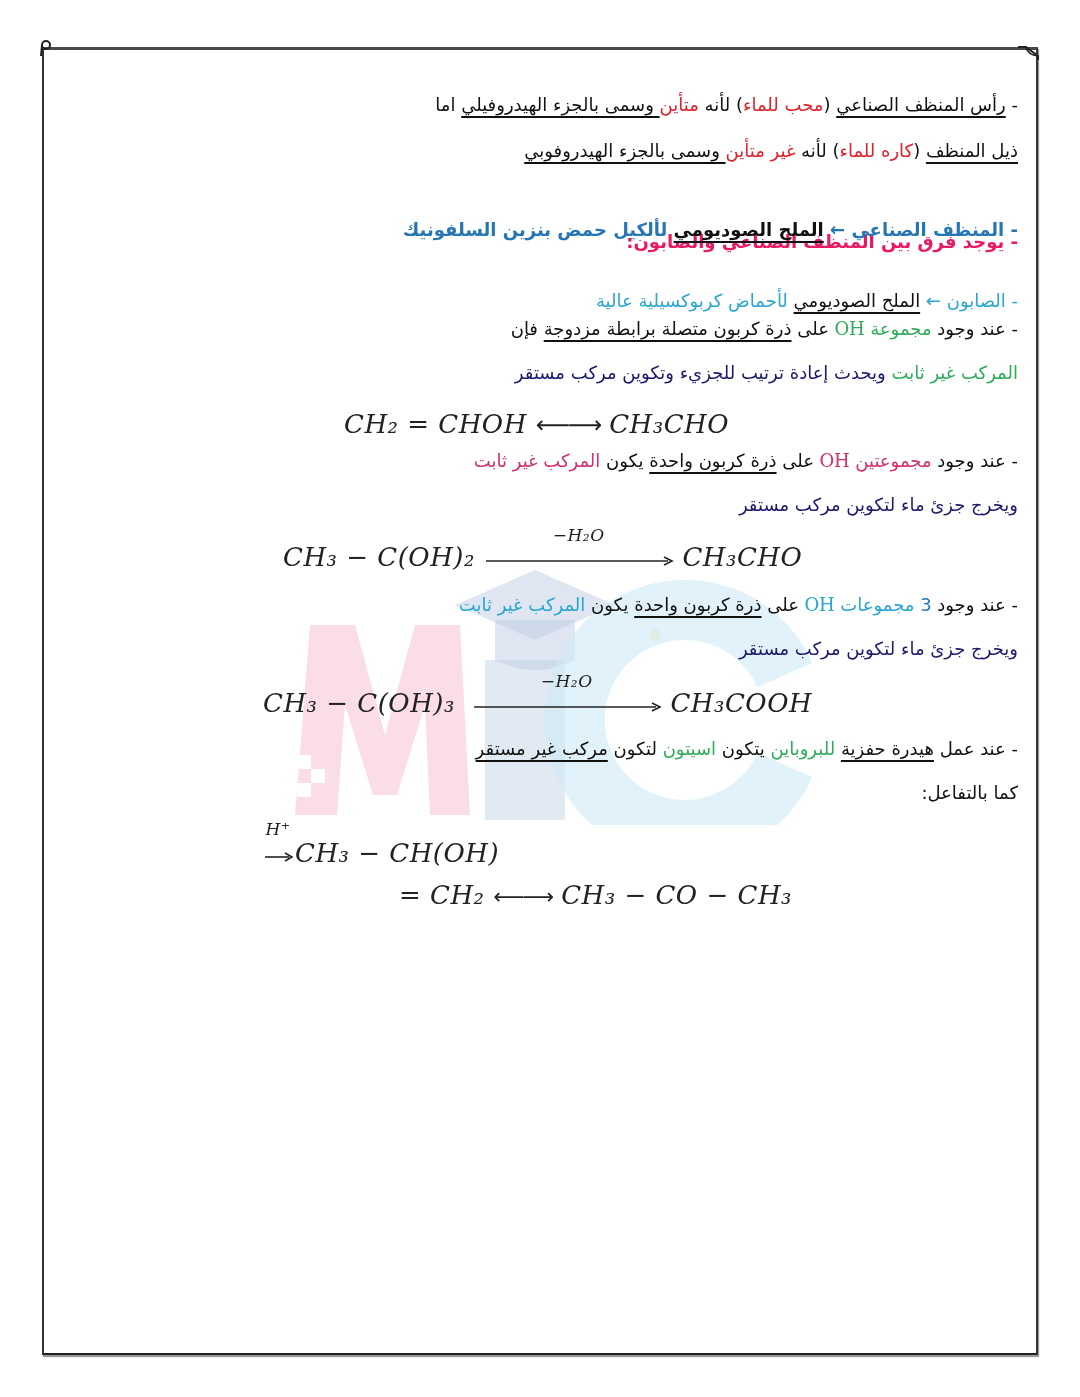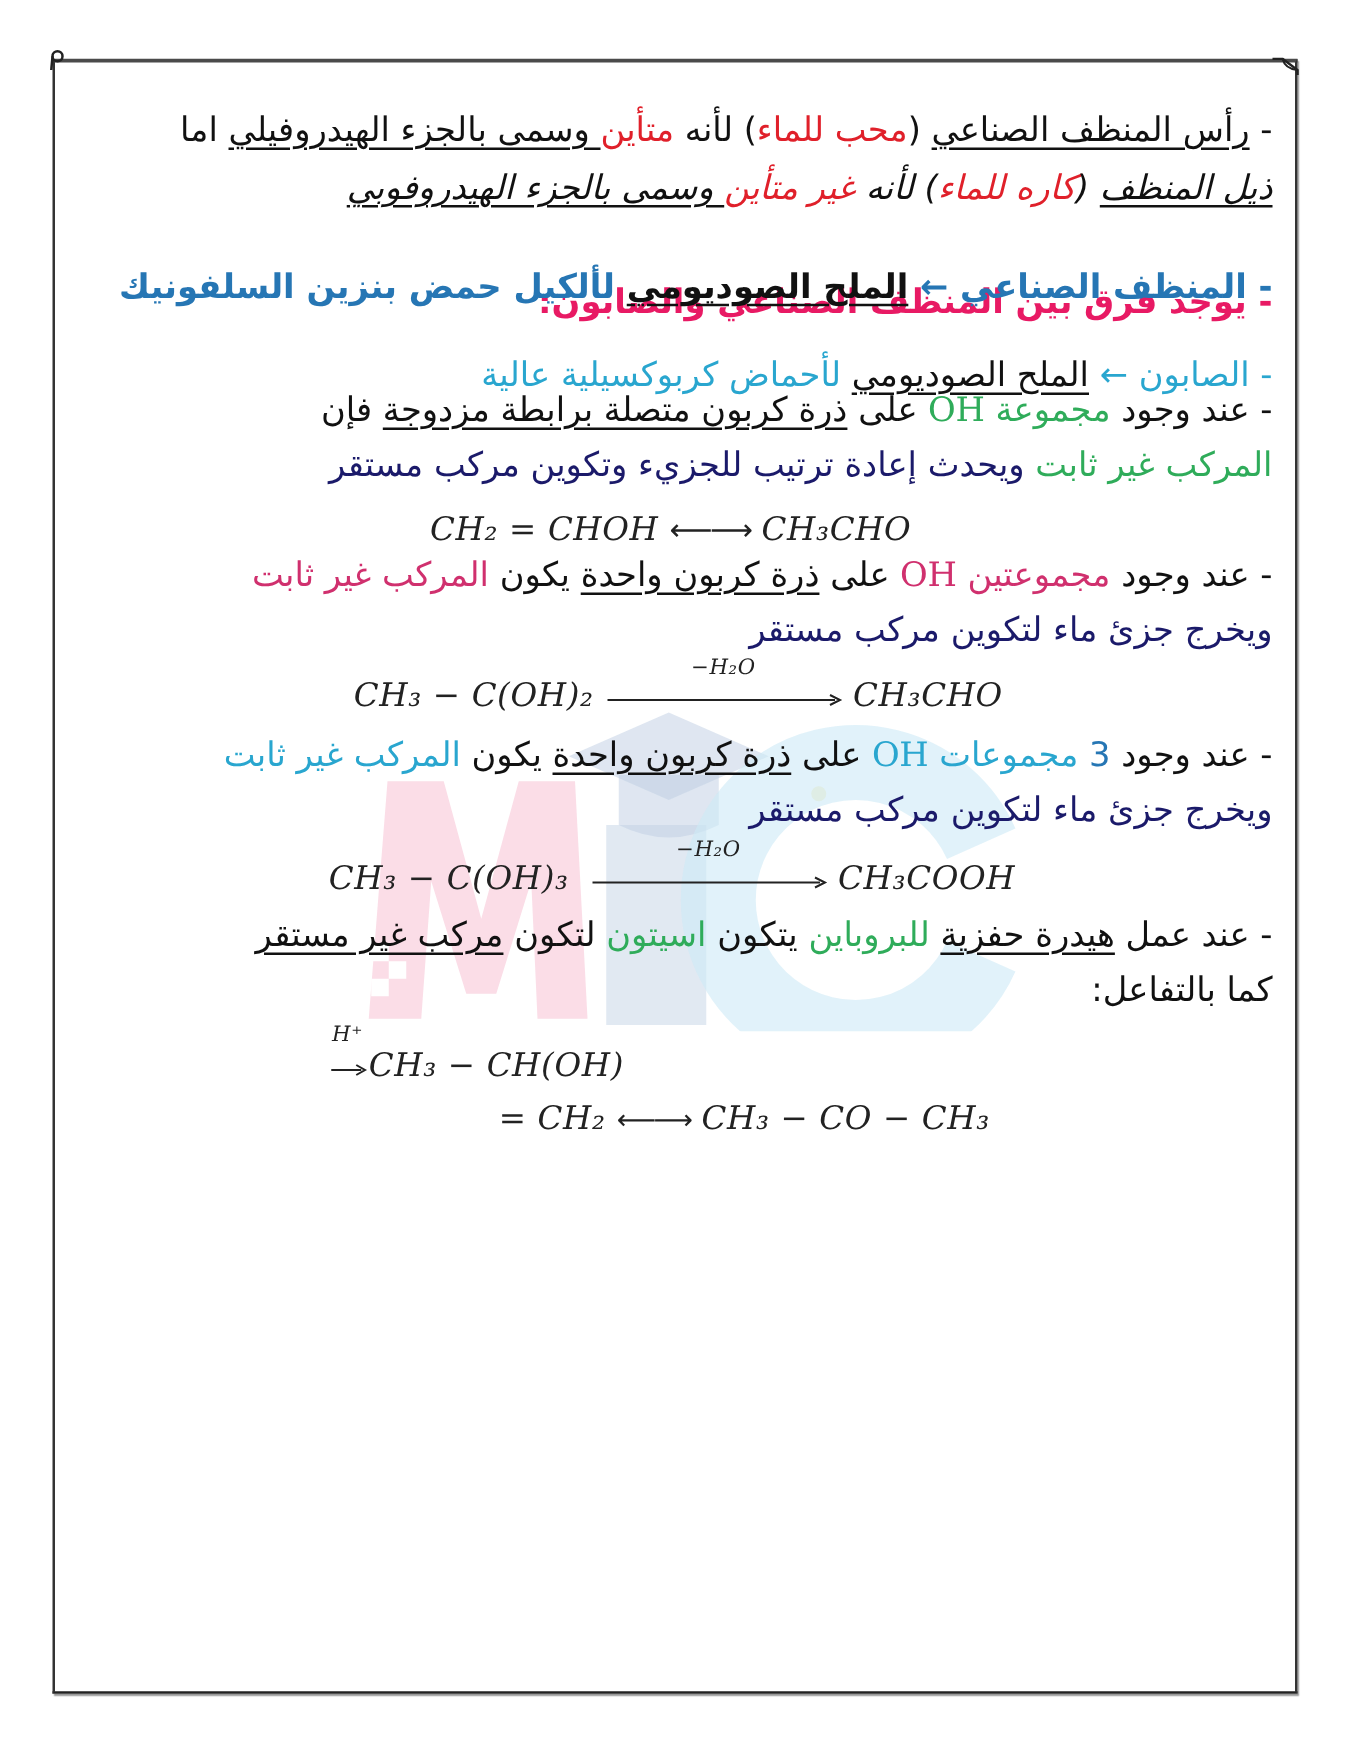--- a/index.html
+++ b/index.html
@@ -11,21 +11,21 @@
     border-bottom: 2px solid #222; box-shadow: 1px 2px 1px #999;
     box-sizing: border-box; background: #fff;
   }
   .pin { position: absolute; left: 38px; top: 40px; width: 14px; height: 16px; }
   .fold { position: absolute; left: 1016px; top: 46px; width: 24px; height: 14px; }
 
   .watermark { position: absolute; left: 285px; top: 565px; width: 530px; height: 260px; pointer-events: none; opacity: 0.55; }
 
   .content { position: absolute; left: 60px; top: 88px; width: 958px; direction: rtl; }
 
-  .line { position: absolute; right: 0; white-space: nowrap; font-size: 27px; color: #111; line-height: 34px; font-family: "DejaVu Sans", sans-serif; letter-spacing: -0.2px; }
+  .line { position: absolute; right: 0; white-space: nowrap; font-size: 18px; color: #111; line-height: 34px; font-family: "DejaVu Sans", sans-serif; letter-spacing: -0.2px; }
   .u { text-decoration: underline; text-decoration-thickness: 2px; text-underline-offset: 5px; }
   .red { color: #e0202a; }
   .pink { color: #e81a64; }
   .magenta { color: #d0306e; }
   .blue { color: #2676b4; }
   .cyan { color: #29a6cf; }
   .green { color: #2fac5a; }
   .navy { color: #1b1a6a; }
   .bold { font-weight: bold; }
 
@@ -58,21 +58,21 @@
   <path d="M210 55 L210 95 Q250 115 290 95 L290 55" fill="#8aa6cc" opacity="0.5"></path>
   <circle cx="370" cy="70" r="6" fill="#f3e08a" opacity="0.8"></circle>
   <path d="M500 110 A110 110 0 1 0 500 200" fill="none" stroke="#a5d9ef" stroke-width="60" opacity="0.6"></path>
 </svg>
 
 <div class="content">
 
   <div class="line" style="top:0px;">
     <span>- </span><span class="u">رأس المنظف الصناعي</span><span> (</span><span class="red">محب للماء</span><span>) لأنه </span><span class="red">متأين</span><span class="u"> وسمى بالجزء الهيدروفيلي</span><span> اما</span>
   </div>
-  <div class="line" style="top:46px;font-style:italic;">
+  <div class="line" style="top:46px;">
     <span class="u">ذيل المنظف</span><span> (</span><span class="red">كاره للماء</span><span>) لأنه </span><span class="red">غير متأين</span><span class="u"> وسمى بالجزء الهيدروفوبي</span>
   </div>
 
   <div class="line pink bold" style="top:90px;margin-top:47px;">- يوجد فرق بين المنظف الصناعي والصابون:</div>
 
   <div class="line blue" style="top:125px;font-weight:bold;">
     <span>- </span><span>المنظف الصناعي</span><span> ← </span><span class="u" style="color:#111">الملح الصوديومي</span><span> لألكيل حمض بنزين السلفونيك</span>
   </div>
   <div class="line cyan" style="top:196px;">
     <span>- </span><span>الصابون</span><span> ← </span><span class="u" style="color:#111">الملح الصوديومي</span><span> لأحماض كربوكسيلية عالية</span>

